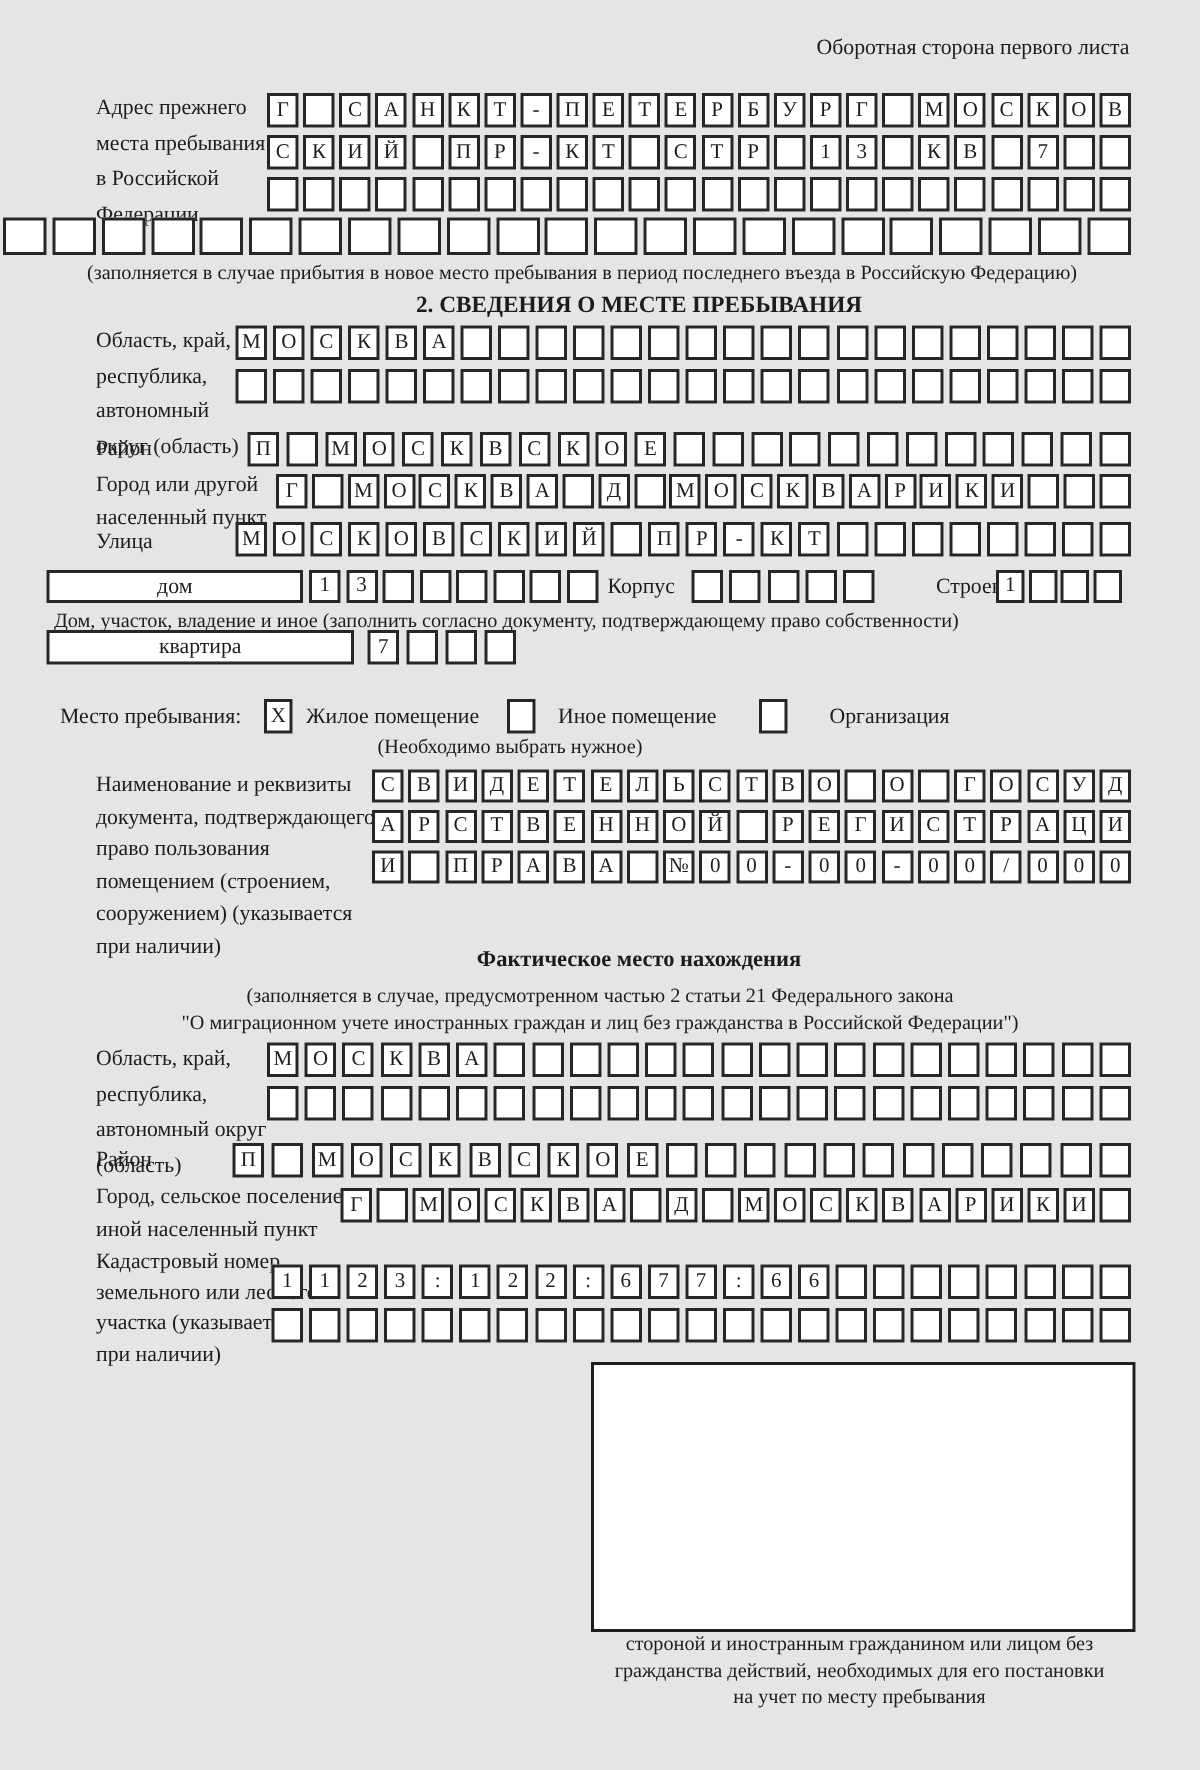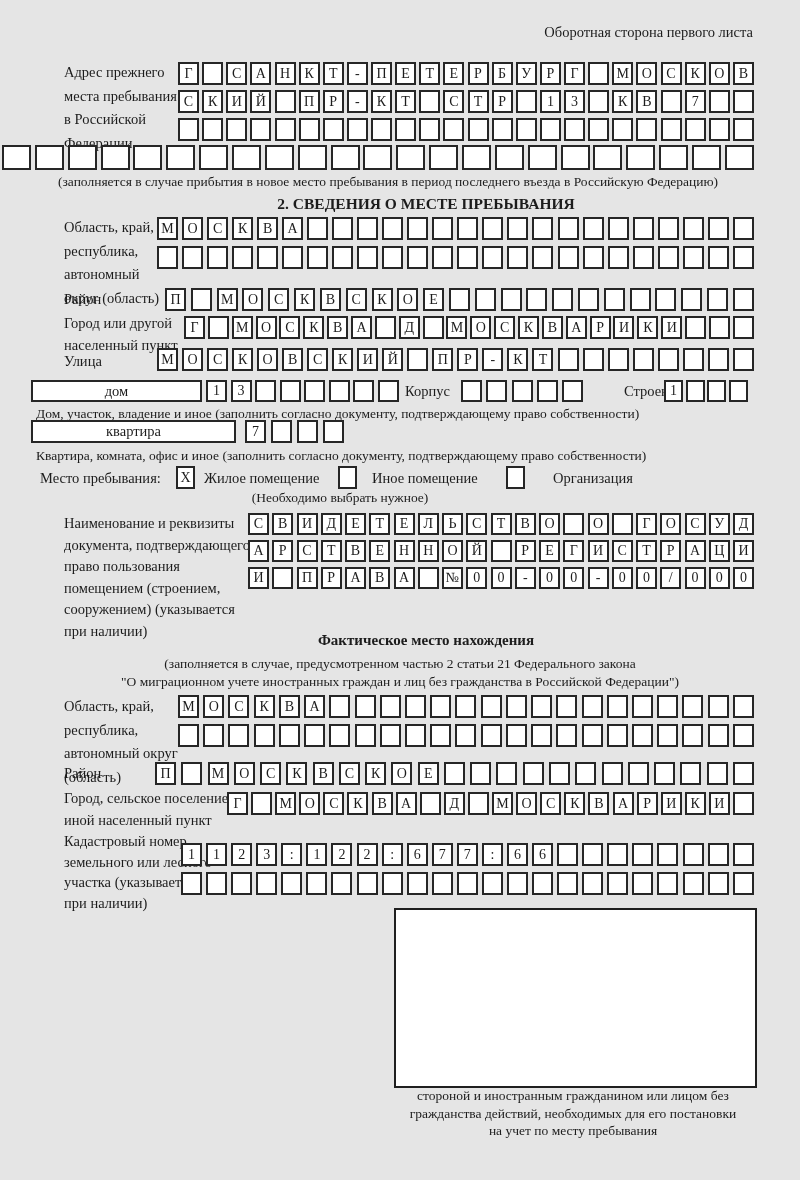--- a/index.html
+++ b/index.html
@@ -312,21 +312,20 @@
     </div>
   <div class="cap" style="top:405px;left:36px;">Дом, участок, владение и иное (заполнить согласно документу, подтверждающему право собственности)</div>
 
   <div class="box" style="top:420px;left:31px;width:205px;height:23px;">квартира</div>
   <div class="cells" style="top:420px;left:245px;width:99px;">
       <span class="cell">7</span>
       <span class="cell"></span>
       <span class="cell"></span>
       <span class="cell"></span>
     </div>
-  <div class="cap" style="top:447px;left:36px;">Квартира, комната, офис и иное (заполнить согласно документу, подтверждающему право собственности)</div>
 
   <div class="lbl" style="top:467px;left:40px;line-height:22px;">Место пребывания:</div>
   <div class="box" style="top:466px;left:176px;width:19px;height:23px;font-size:14px;">X</div>
   <div class="lbl" style="top:467px;left:204px;line-height:22px;">Жилое помещение</div>
   <div class="box" style="top:466px;left:338px;width:19px;height:23px;font-size:14px;"></div>
   <div class="lbl" style="top:467px;left:372px;line-height:22px;">Иное помещение</div>
   <div class="box" style="top:466px;left:506px;width:19px;height:23px;font-size:14px;"></div>
   <div class="lbl" style="top:467px;left:553px;line-height:22px;">Организация</div>
   <div class="cap center" style="top:489px;left:170px;width:340px;">(Необходимо выбрать нужное)</div>
 

